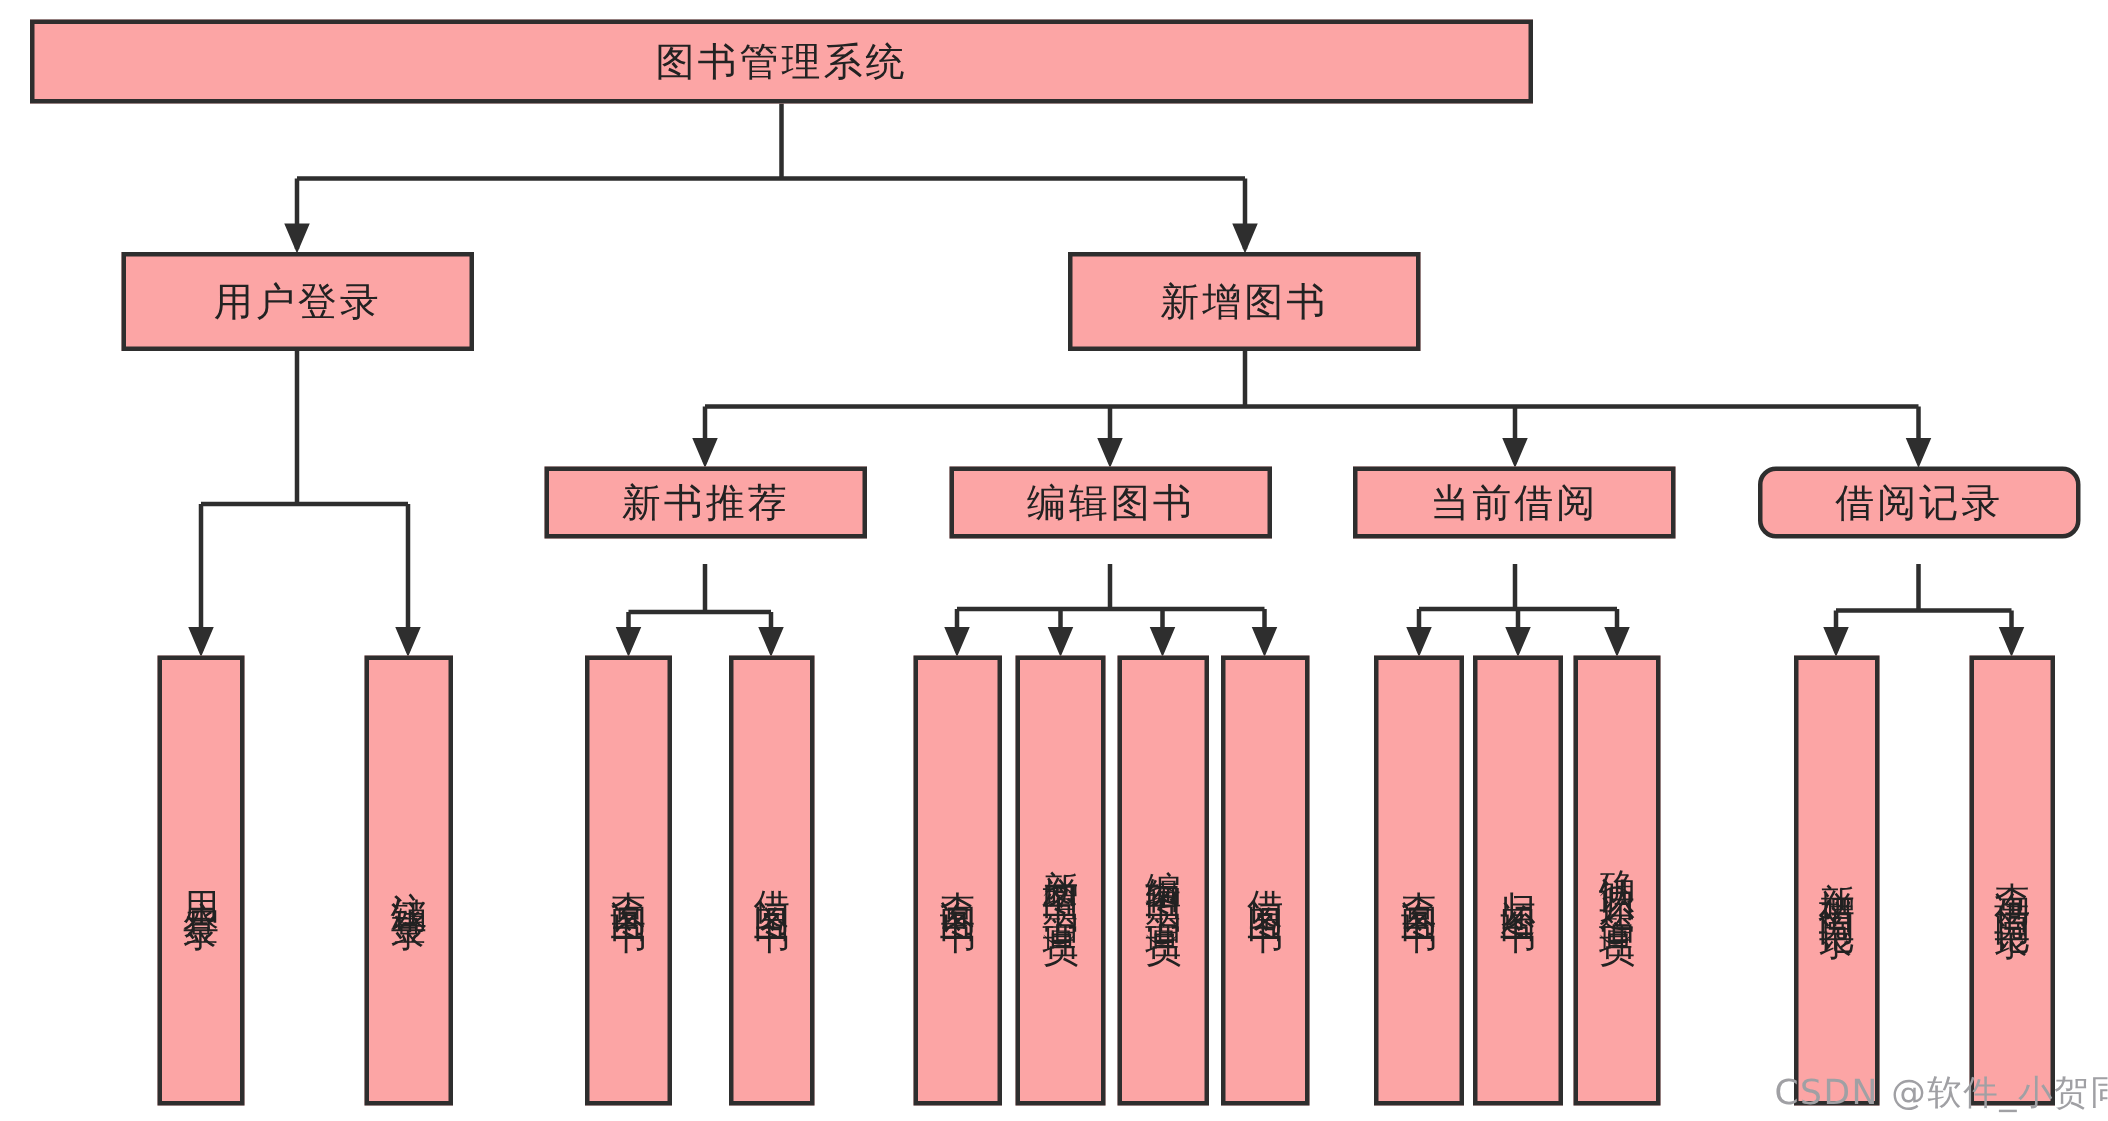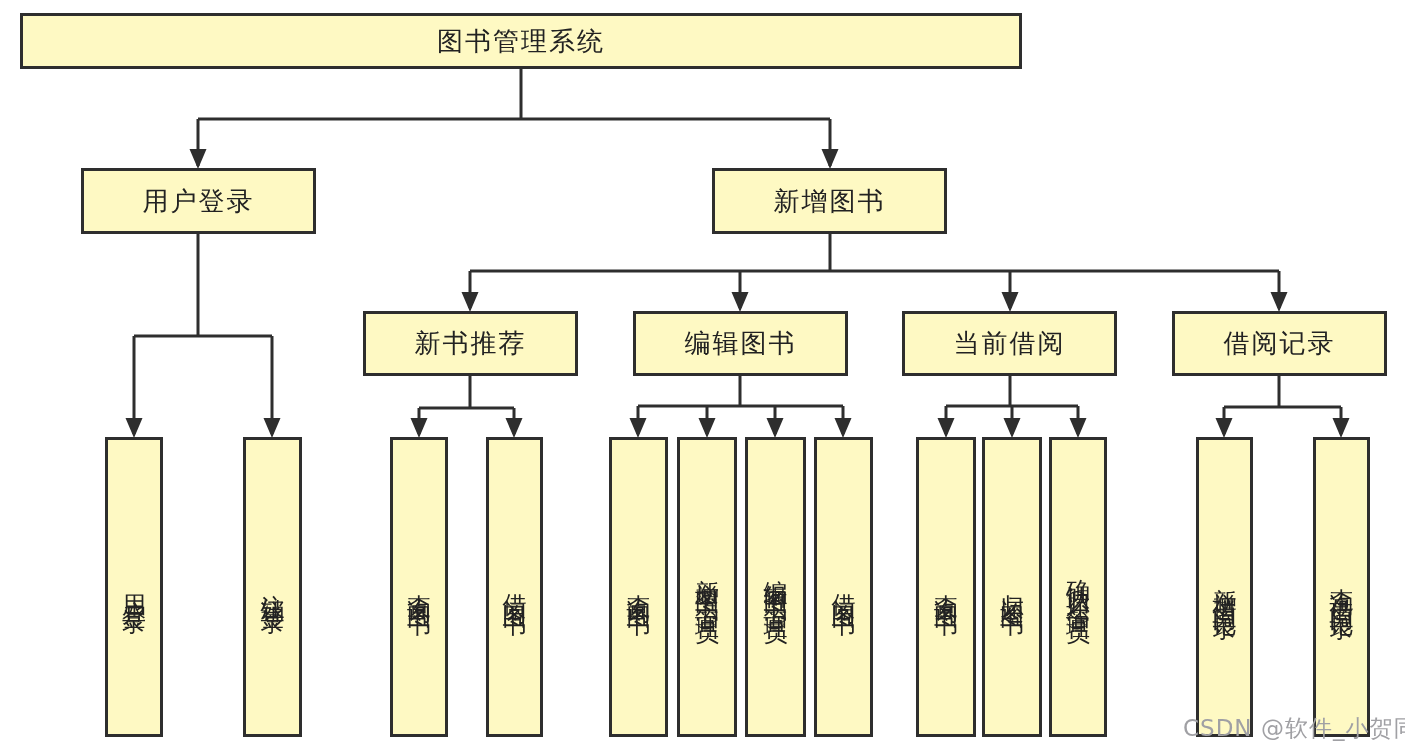--- a/index.html
+++ b/index.html
@@ -2,32 +2,32 @@
 <html><head>
 <meta charset="utf-8">
 <style>
   html,body{margin:0;padding:0;}
   body{
     width:1405px;height:747px;position:relative;background:#ffffff;
     font-family:"DejaVu Sans","Liberation Sans",sans-serif;
     overflow:hidden;
   }
   .box{
-    position:absolute;background:#fef9c3;border:3px solid #2e2e2e;
+    position:absolute;background:#fca5a5;border:3px solid #2e2e2e;
     box-sizing:border-box;display:flex;align-items:center;justify-content:center;
     color:#222222;z-index:2;
   }
   .hbox{font-size:26px;letter-spacing:2px;white-space:nowrap;}
   .vbox{
     writing-mode:vertical-rl;text-orientation:mixed;
     font-size:24px;letter-spacing:6px;line-height:1;
   }
   .lvl1{left:20px;top:13px;width:1002px;height:56px;}
   .lvl2{top:168px;width:235px;height:66px;}
-  .lvl3{top:311px;width:215px;height:65px;}
+  .lvl3{top:311px;width:215px;height:48px;}
   .leaf{top:437px;height:300px;}
   svg.wires{position:absolute;left:0;top:0;z-index:1;pointer-events:none;}
   svg.wires path.l{stroke:#2e2e2e;stroke-width:3;fill:none;}
   svg.wires path.a{fill:#2e2e2e;stroke:none;}
   .watermark{
     position:absolute;left:1183px;top:713px;z-index:5;
     font-size:23px;color:#a0a0a4;white-space:nowrap;letter-spacing:1px;
   }
 </style>
 </head>
@@ -65,21 +65,21 @@
 </svg>
 
 <div class="box lvl1 hbox">图书管理系统</div>
 
 <div class="box lvl2 hbox" style="left:81px;">用户登录</div>
 <div class="box lvl2 hbox" style="left:712px;">新增图书</div>
 
 <div class="box lvl3 hbox" style="left:363px;">新书推荐</div>
 <div class="box lvl3 hbox" style="left:633px;">编辑图书</div>
 <div class="box lvl3 hbox" style="left:902px;">当前借阅</div>
-<div class="box lvl3 hbox" style="left:1172px;">借阅记录</div>
+<div class="box lvl3 hbox" style="left:1172px;border-radius:12px;">借阅记录</div>
 
 <div class="box leaf vbox" style="left:105px;width:58px;">用户登录</div>
 <div class="box leaf vbox" style="left:243px;width:59px;">注销登录</div>
 
 <div class="box leaf vbox" style="left:390px;width:58px;">查询图书</div>
 <div class="box leaf vbox" style="left:486px;width:57px;">借阅图书</div>
 
 <div class="box leaf vbox" style="left:609px;width:59px;">查询图书</div>
 <div class="box leaf vbox" style="left:677px;width:60px;">新增图书（管理员）</div>
 <div class="box leaf vbox" style="left:745px;width:61px;">编辑图书（管理员）</div>

